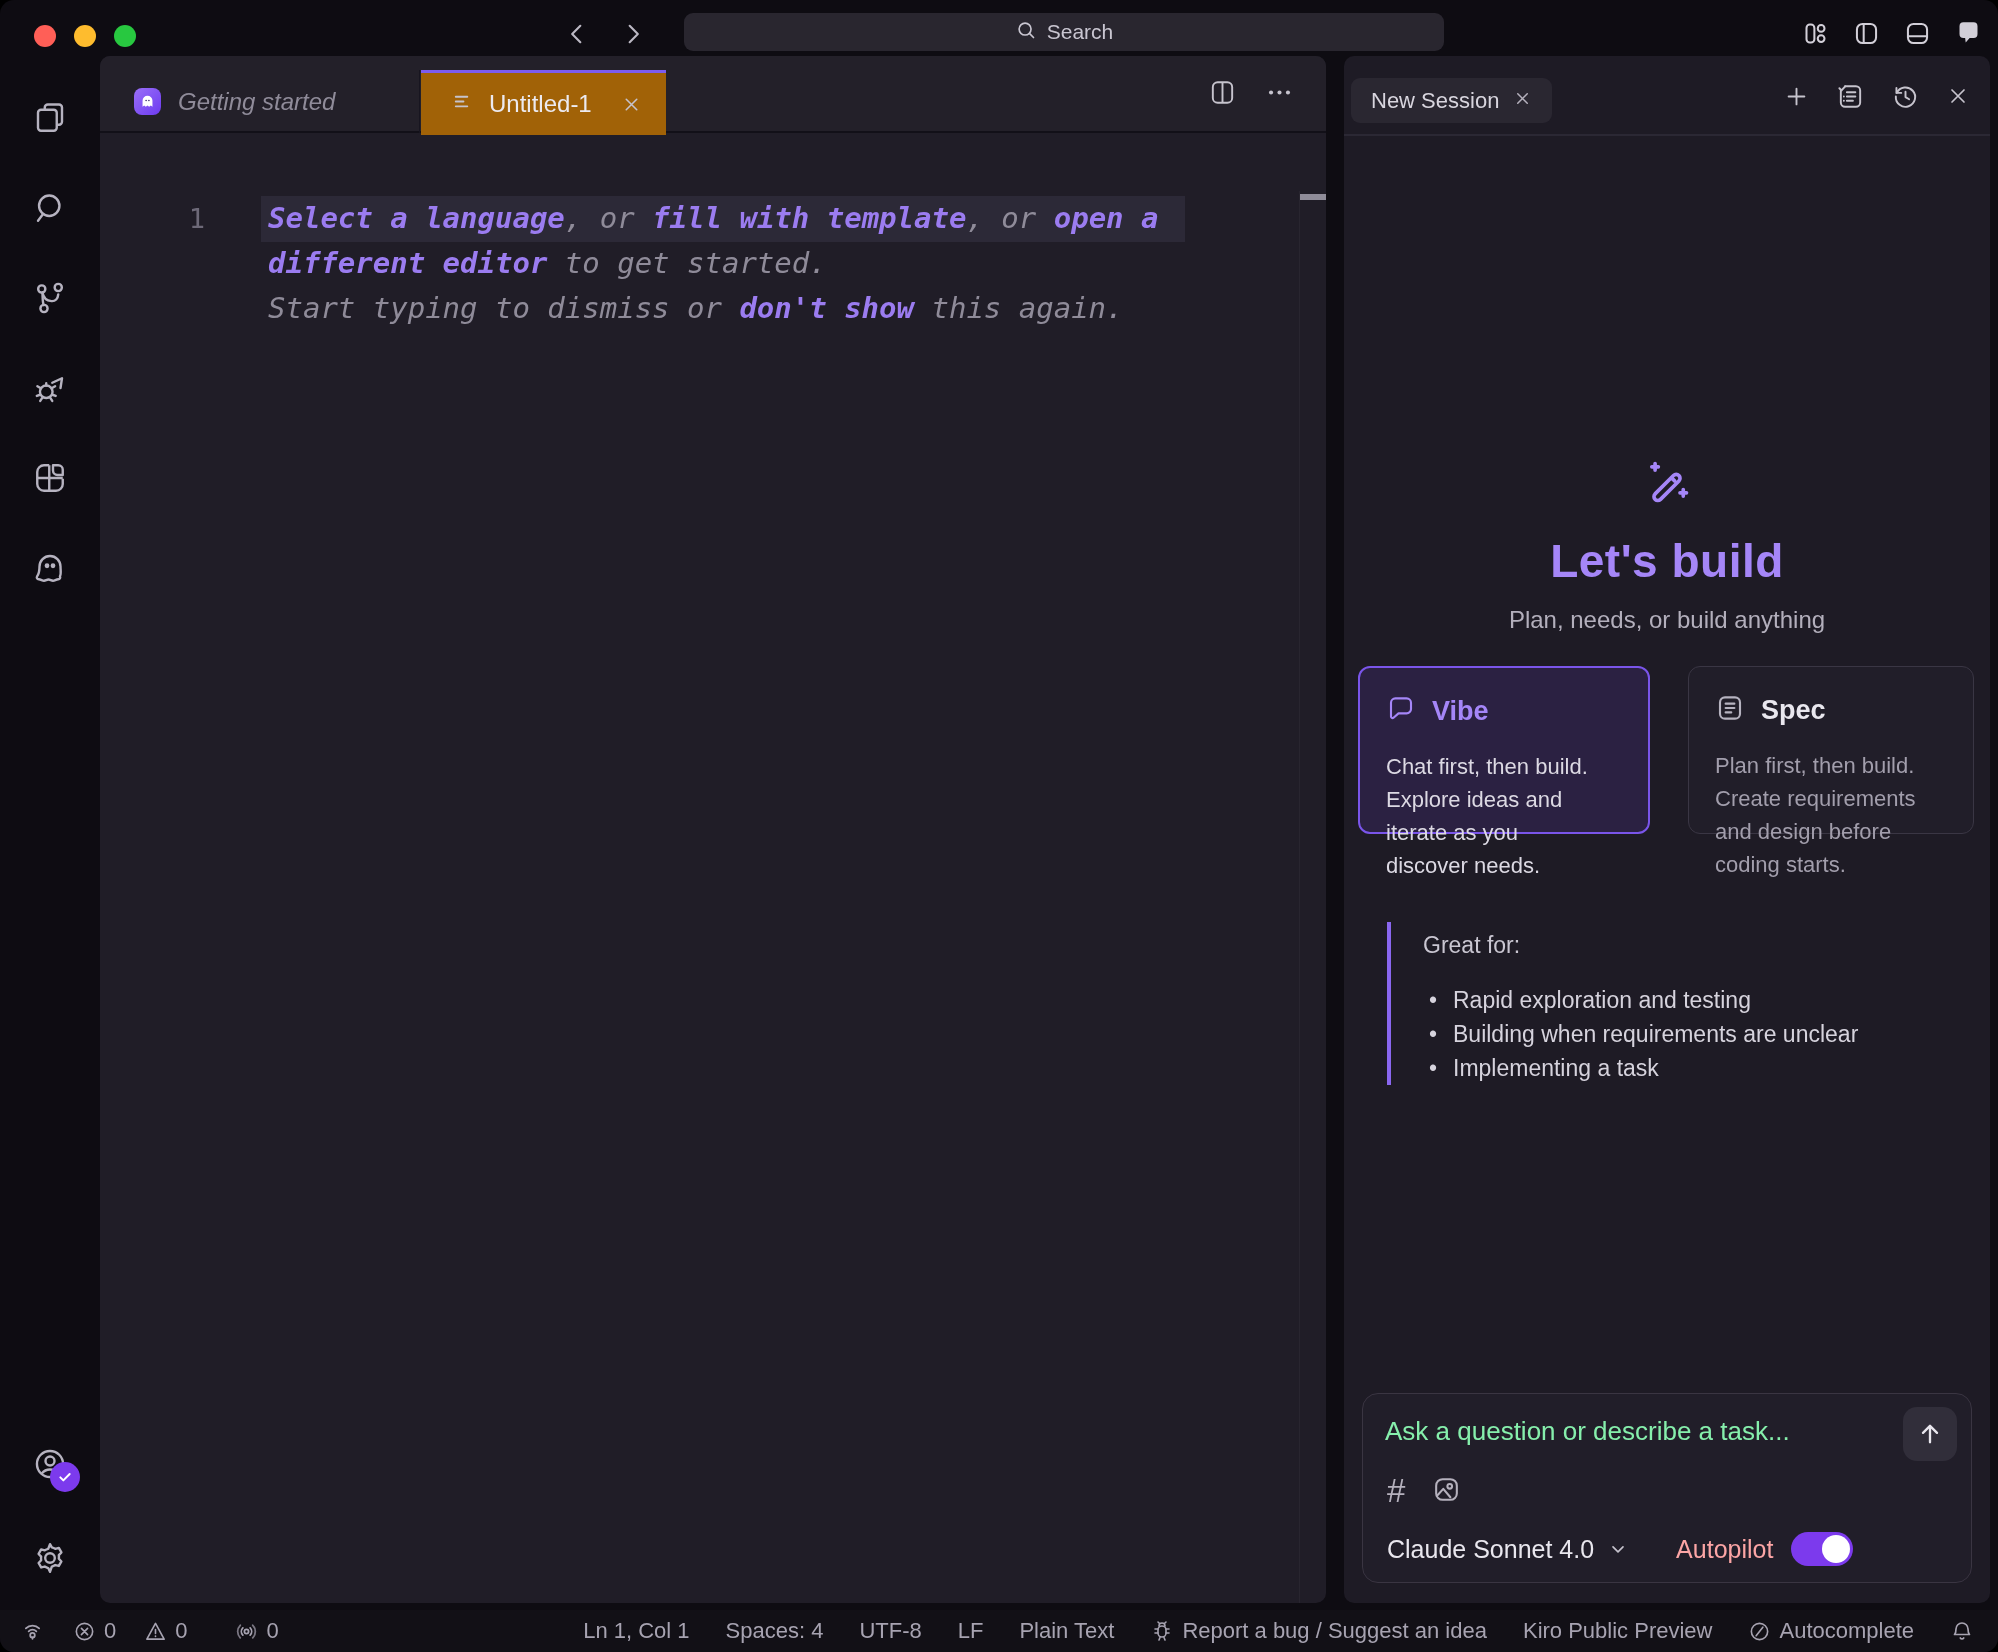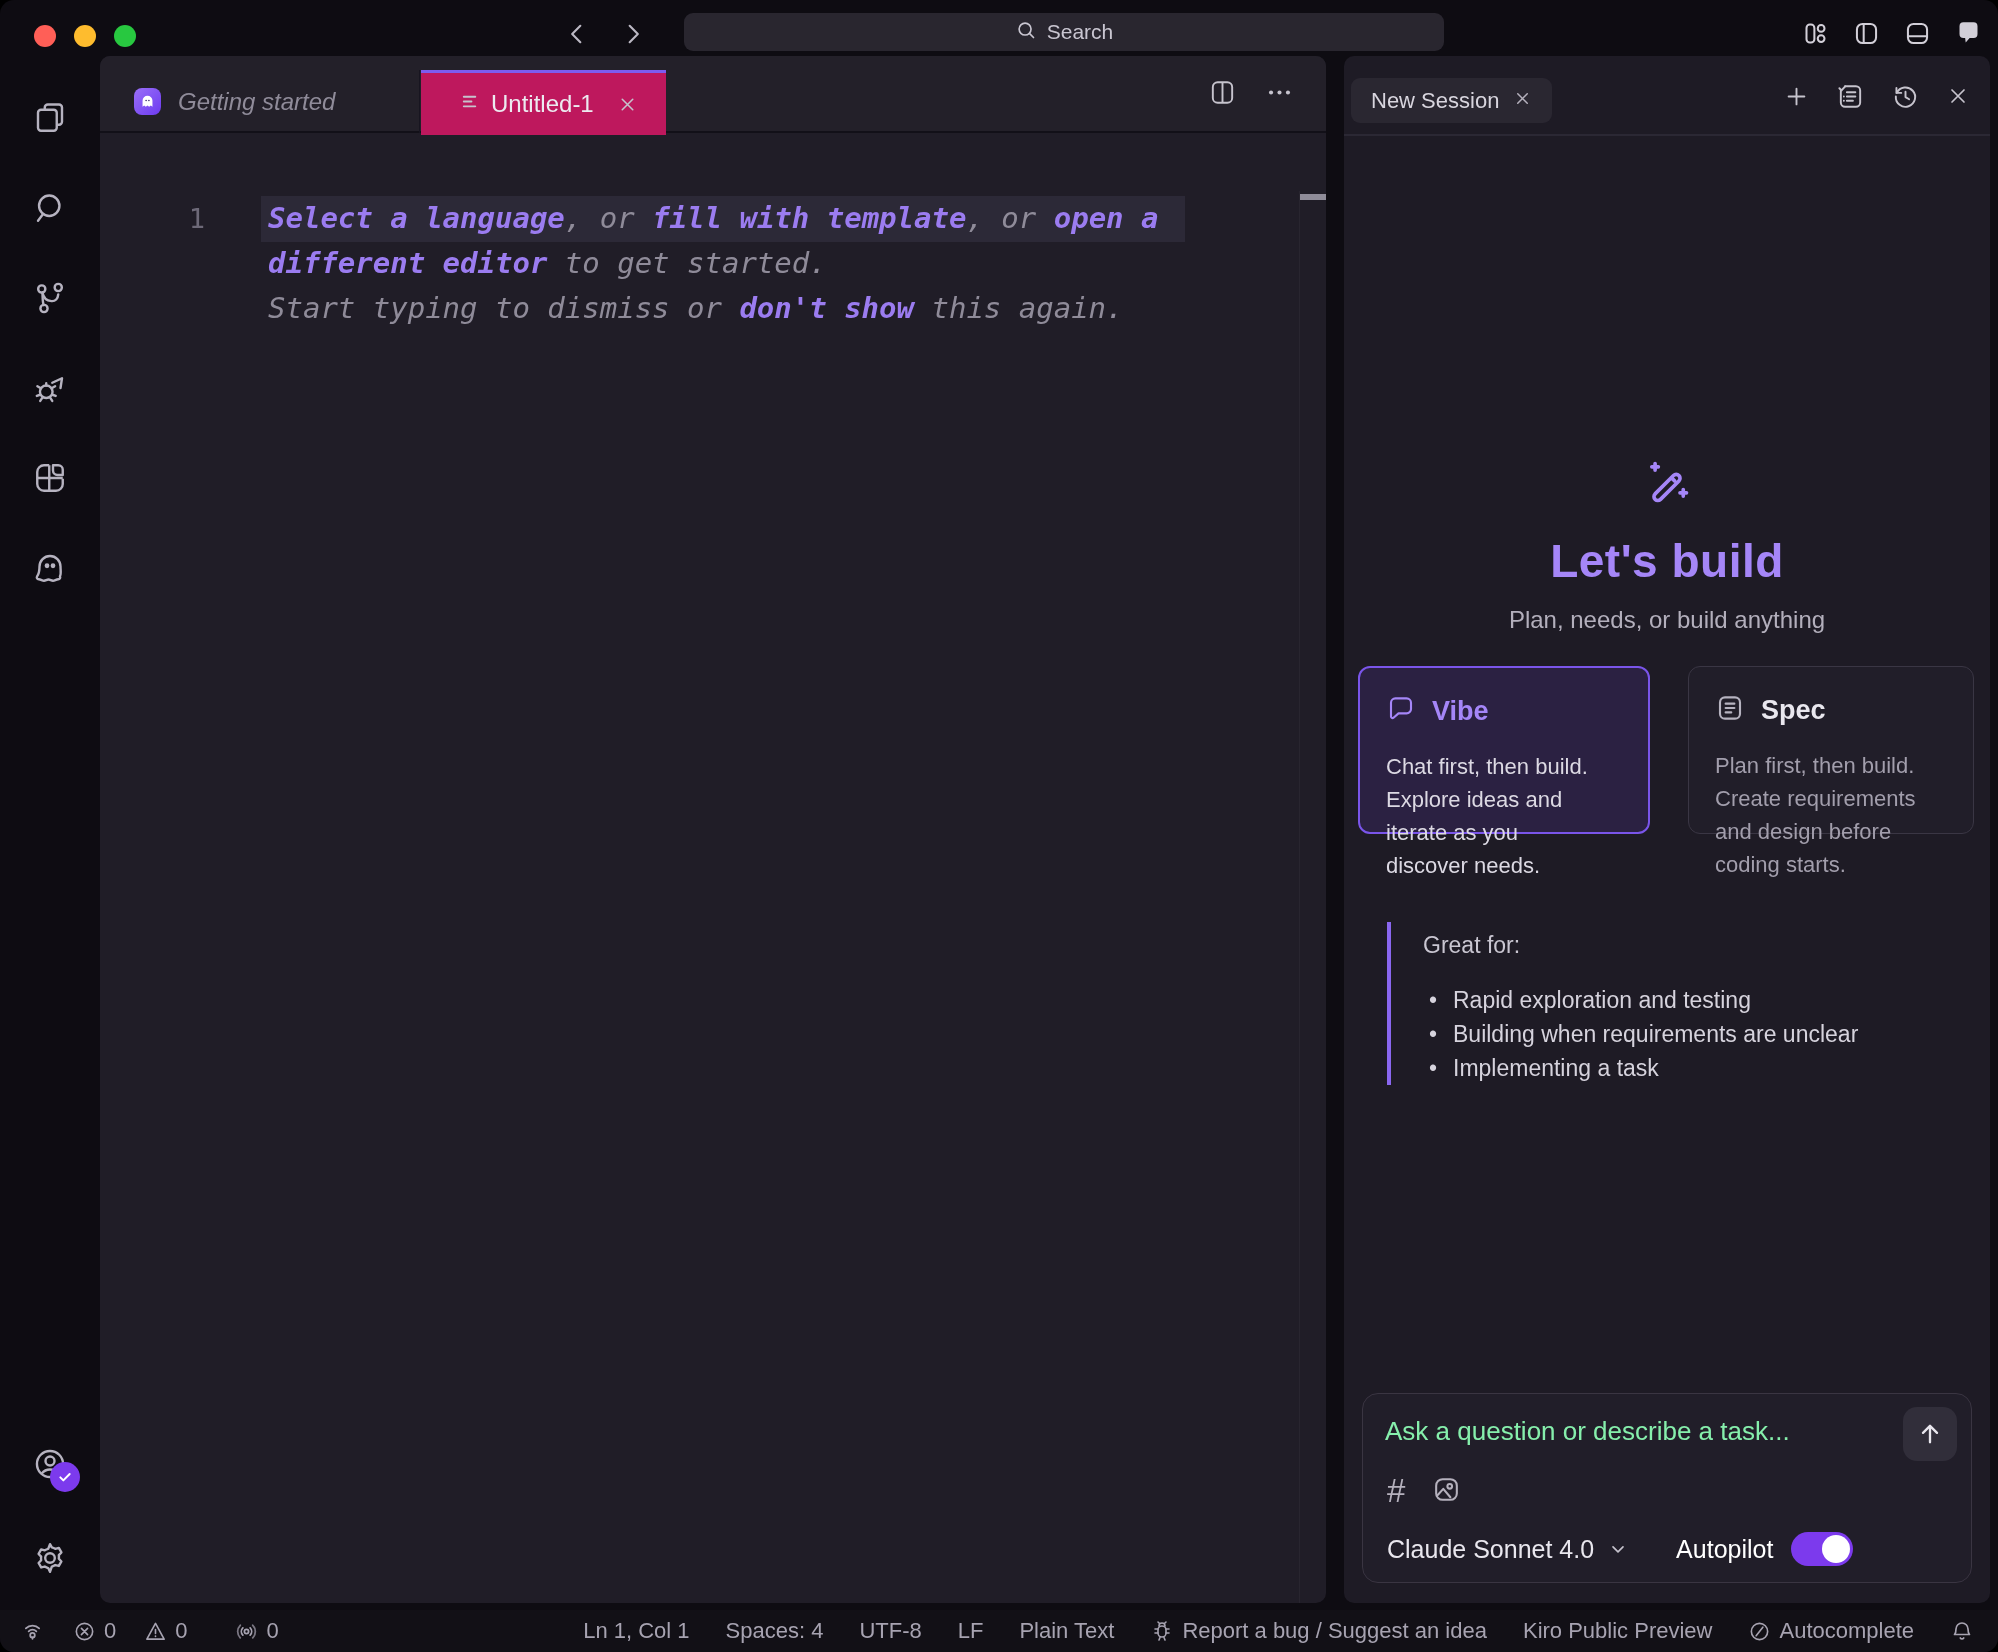--- a/index.html
+++ b/index.html
@@ -30,22 +30,22 @@
   
   .editor-card { position:absolute; left:100px; top:56px; width:1226px; height:1547px; background:#201d27;
                  border-radius:10px; overflow:hidden; }
   .tabstrip { position:absolute; left:0; top:0; width:100%; height:77px; background:#232029;
               border-bottom:2px solid #121018; }
   .tab { position:absolute; top:14px; height:63px; display:flex; align-items:center; }
   .tab-getting { left:10px; width:310px; padding-left:24px; gap:17px; border-right:1px solid #171520; }
   .tab-getting .tab-label { color:#8f8b99; font-style:italic; font-size:24px; }
   .ghost-badge { width:27px; height:27px; border-radius:8px; background:linear-gradient(135deg,#9a6ff8,#6d3bf0);
                  display:flex; align-items:center; justify-content:center; }
-  .tab-active { left:321px; width:245px; background:#be185d; border-top:3px solid #7c5cf0; top:14px; height:65px;
-                padding-left:38px; gap:9px; }
+  .tab-active { left:321px; width:245px; background:#a16207; border-top:3px solid #7c5cf0; top:14px; height:65px;
+                padding-left:30px; gap:15px; }
   .tab-active .tab-label { color:#eceaf0; font-size:24px; }
   .tab-close { margin-left:14px; display:flex; align-items:center; }
   .strip-actions { position:absolute; right:32px; top:0; height:77px; display:flex; align-items:center; gap:28px; }
 
   .editor { position:absolute; left:0; top:79px; width:100%; height:1468px; }
   .ghost-hl { position:absolute; left:161px; top:61px; width:924px; height:46px; background:#2c2937; }
   .gutter { position:absolute; left:0; top:61px; width:105px; text-align:right;
             font-family:"DejaVu Sans Mono", monospace; font-size:27px; color:#6d6978; line-height:45px; }
   .code { position:absolute; left:168px; top:61px; width:1040px; font-family:"DejaVu Sans Mono", monospace;
           font-size:29px; line-height:45px; font-style:italic; white-space:pre; }
@@ -88,21 +88,21 @@
 
   .composer { position:absolute; left:18px; top:1337px; width:610px; height:190px; background:#211e29;
               border:1px solid #3a3542; border-radius:16px; }
   .composer-placeholder { position:absolute; left:22px; top:22px; color:#86efac; font-size:26px; }
   .send-btn { position:absolute; right:14px; top:13px; width:54px; height:54px; background:#312e3a;
               border-radius:14px; display:flex; align-items:center; justify-content:center; }
   .ctx-row { position:absolute; left:24px; top:78px; display:flex; gap:26px; align-items:center; }
   .hash-glyph { color:#b5b1bd; font-size:33px; font-family:"Liberation Sans", sans-serif; }
   .bottom-row { position:absolute; left:24px; bottom:16px; right:16px; display:flex; align-items:center; }
   .model-select { display:flex; align-items:center; gap:14px; color:#e9e7ee; font-size:25px; }
-  .autopilot { display:flex; align-items:center; gap:18px; margin-left:48px; color:#ffffff; font-size:25px; }
+  .autopilot { display:flex; align-items:center; gap:18px; margin-left:48px; color:#fca5a5; font-size:25px; }
   .toggle { width:62px; height:34px; border-radius:17px; background:#7c3aed; position:relative; }
   .toggle .knob { position:absolute; right:3px; top:3px; width:28px; height:28px; border-radius:50%; background:#fff; }
 
   
   .statusbar { position:absolute; left:0; bottom:0; width:100%; height:42px; background:#121016;
                color:#a7a3b1; font-size:22px; }
   .status-left { position:absolute; left:20px; top:0; height:42px; display:flex; align-items:center; gap:28px; }
   .status-right { position:absolute; right:24px; top:0; height:42px; display:flex; align-items:center; gap:36px; }
   .sb-item { display:flex; align-items:center; gap:8px; }
   .icobtn { cursor:default; }

